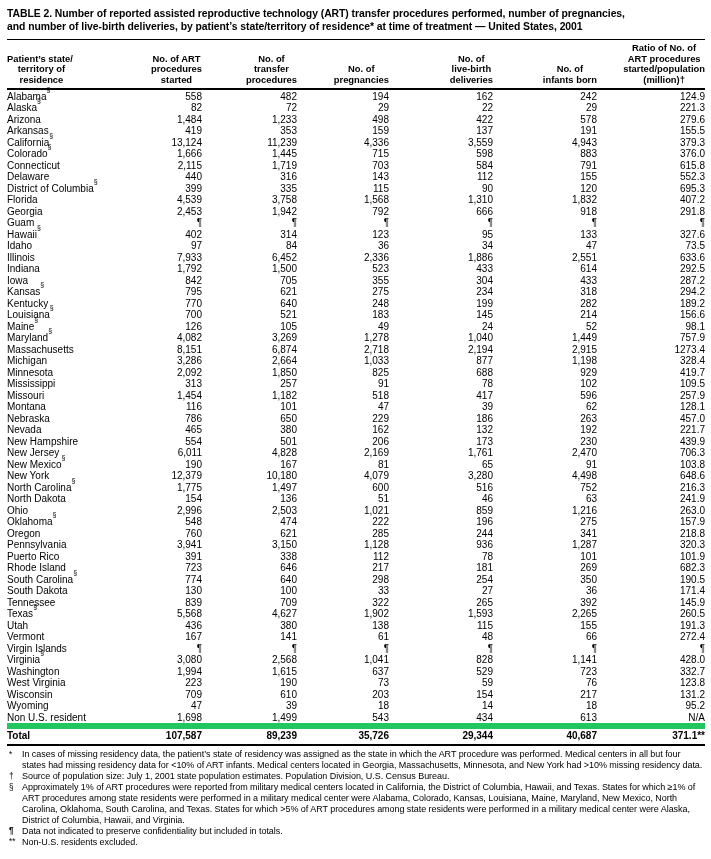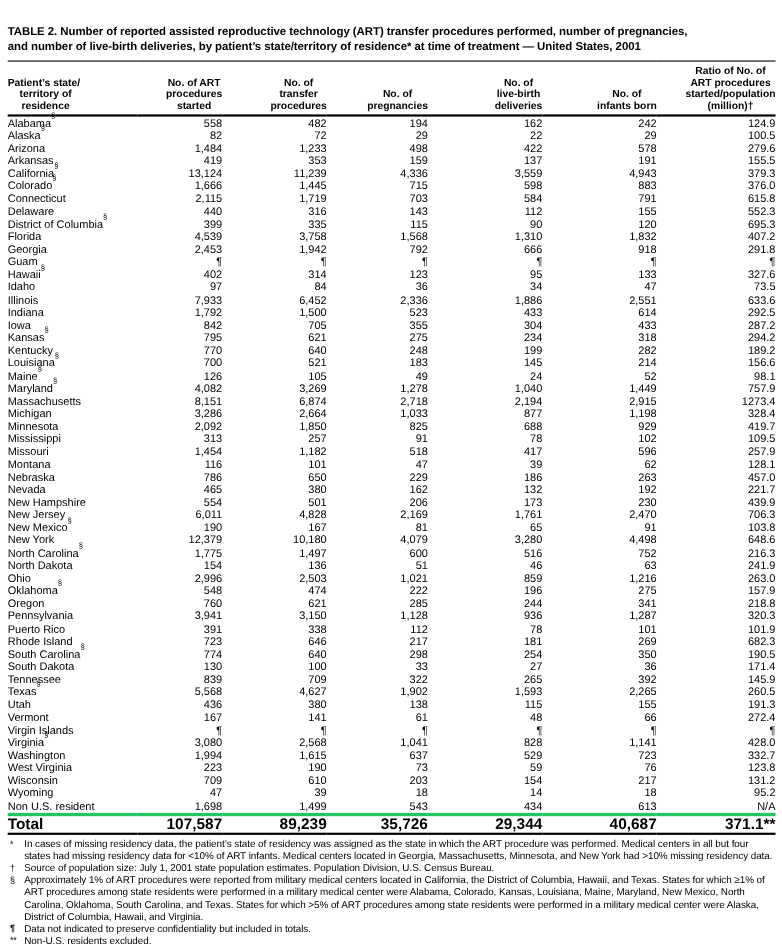--- a/index.html
+++ b/index.html
@@ -1,43 +1,43 @@
 <!DOCTYPE html>
 <html><head>
 <meta charset="utf-8">
 <style>
   html,body{margin:0;padding:0;background:#fff;}
   body{
     width:711px;height:859px;overflow:hidden;
     font-family:"Liberation Sans",sans-serif;color:#000;
     -webkit-font-smoothing:antialiased;
   }
-  .page{padding:23px 6px 0 7px;}
+  .page{padding:7px 6px 0 7px;}
   .title{font-weight:bold;font-size:10.4px;line-height:13px;letter-spacing:-0.05px;}
   table{border-collapse:collapse;table-layout:fixed;width:698px;margin-top:6px;}
   thead th{
     font-weight:bold;font-size:9.4px;line-height:10.7px;
     vertical-align:bottom;text-align:right;padding:3px 0 2px 0;
     border-top:1px solid #000;border-bottom:2.5px solid #000;
   }
   thead th.left{text-align:left;}
   thead th .hgroup{display:inline-block;text-align:center;}
   thead th.left .hgroup{text-align:center;}
   thead th.left .hgroup div + div{padding-left:3px;}
   tbody td{
     font-size:10px;line-height:11.5px;text-align:right;
     padding:0;white-space:nowrap;overflow:visible;
   }
   tbody tr:first-child td{padding-top:1px;}
   td.left{text-align:left;}
   sup{font-size:7px;vertical-align:top;position:relative;top:-1px;line-height:0;}
   tfoot td{
-    font-weight:bold;font-size:14px;line-height:12px;text-align:right;
+    font-weight:bold;font-size:10px;line-height:12px;text-align:right;
     padding:1px 0 2px 0;
-    border-top:3px solid #22c55e;border-bottom:2.5px solid #000;
+    border-top:6px solid #22c55e;border-bottom:2.5px solid #000;
   }
   tfoot td.left{text-align:left;}
   .footnotes{margin-top:3px;font-size:9px;line-height:10.9px;letter-spacing:-0.05px;}
   .fn{padding-left:15px;text-indent:-15px;}
   .fn-marker{
     display:inline-block;width:15px;text-indent:2px;
     font-size:8.2px;vertical-align:top;position:relative;top:0.5px;
   }
   .fn-marker.bold{font-weight:bold;}
   .fn-bold{font-weight:normal;}
@@ -82,21 +82,21 @@
           <td>242</td>
           <td>124.9</td>
         </tr>
         <tr>
           <td class="left">Alaska<sup>§</sup></td>
           <td>82</td>
           <td>72</td>
           <td>29</td>
           <td>22</td>
           <td>29</td>
-          <td>100.5</td>
+          <td>221.3</td>
         </tr>
         <tr>
           <td class="left">Arizona</td>
           <td>1,484</td>
           <td>1,233</td>
           <td>498</td>
           <td>422</td>
           <td>578</td>
           <td>279.6</td>
         </tr>

